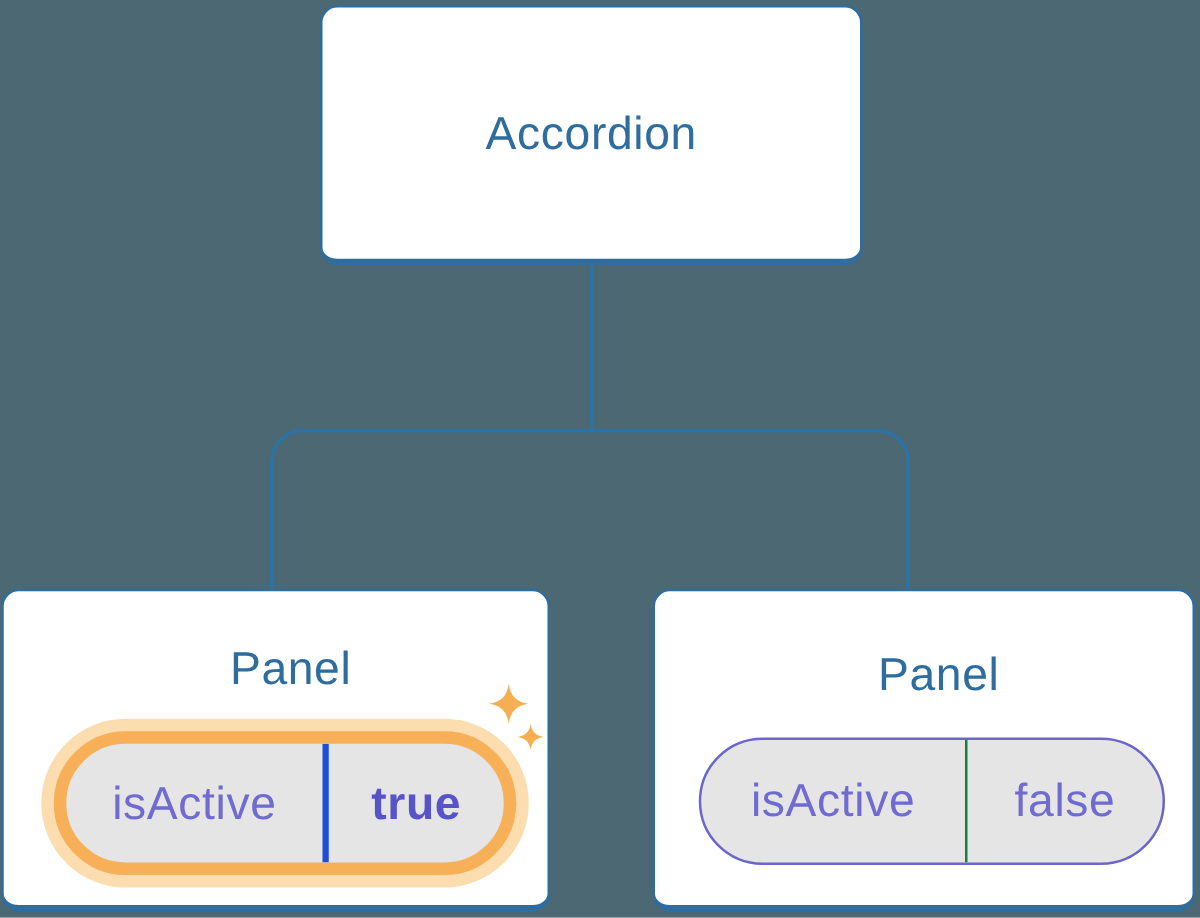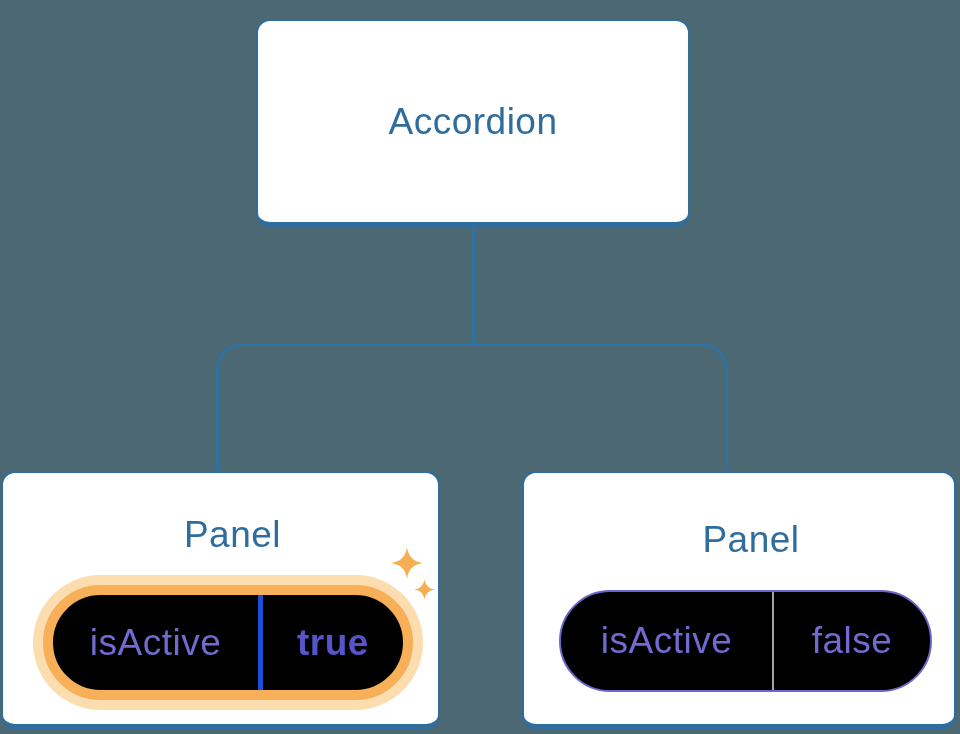--- a/index.html
+++ b/index.html
@@ -15,21 +15,21 @@
   
   .node {
     position: absolute;
     background: #ffffff;
     border: 2px solid #2E6D9E;
     border-bottom-width: 5px;
     border-radius: 14px;
     box-sizing: border-box;
   }
   .node-root {
-    left: 256px; top: 19px;
+    left: 256px; top: 4px;
     width: 434px; height: 208px;
     display: flex; align-items: center; justify-content: center;
   }
   .node-panel-left  { left: 1px;   top: 471px; width: 439px; height: 258px; }
   .node-panel-right { left: 522px; top: 471px; width: 434px; height: 258px; }
 
   .node-label {
     color: #2E6D9E;
     font-size: 37px;
     font-weight: 500;
@@ -58,21 +58,21 @@
     border: 3px solid #2E72A3;
     border-bottom: none;
     border-radius: 26px 26px 0 0;
     box-sizing: border-box;
   }
 
   
   .pill {
     position: absolute;
     display: flex;
-    background: #000000;
+    background: #e5e5e5;
     border-radius: 999px;
     box-sizing: border-box;
     overflow: hidden;
   }
   .pill-cell {
     display: flex;
     align-items: center;
     justify-content: center;
     font-size: 37px;
     color: #6F6BD0;
@@ -94,21 +94,21 @@
     color: #5753C8;
   }
 
   
   .pill-inactive {
     left: 35px; top: 117px;
     width: 373px; height: 102px;
     border: 2px solid #6B66CE;
   }
   .pill-inactive .pill-cell-key   { flex: 0 0 211px; }
-  .pill-inactive .pill-cell-value { flex: 1; border-left: 2px solid #a3a3a3; }
+  .pill-inactive .pill-cell-value { flex: 1; border-left: 2px solid #15803d; }
 
   
   .sparkle { position: absolute; }
   .sparkle-large { left: 388px; top: 72px;  width: 32px; height: 36px; }
   .sparkle-small { left: 411px; top: 105px; width: 21px; height: 23px; }
 </style>
 </head>
 <body>
 
 <div class="canvas">

